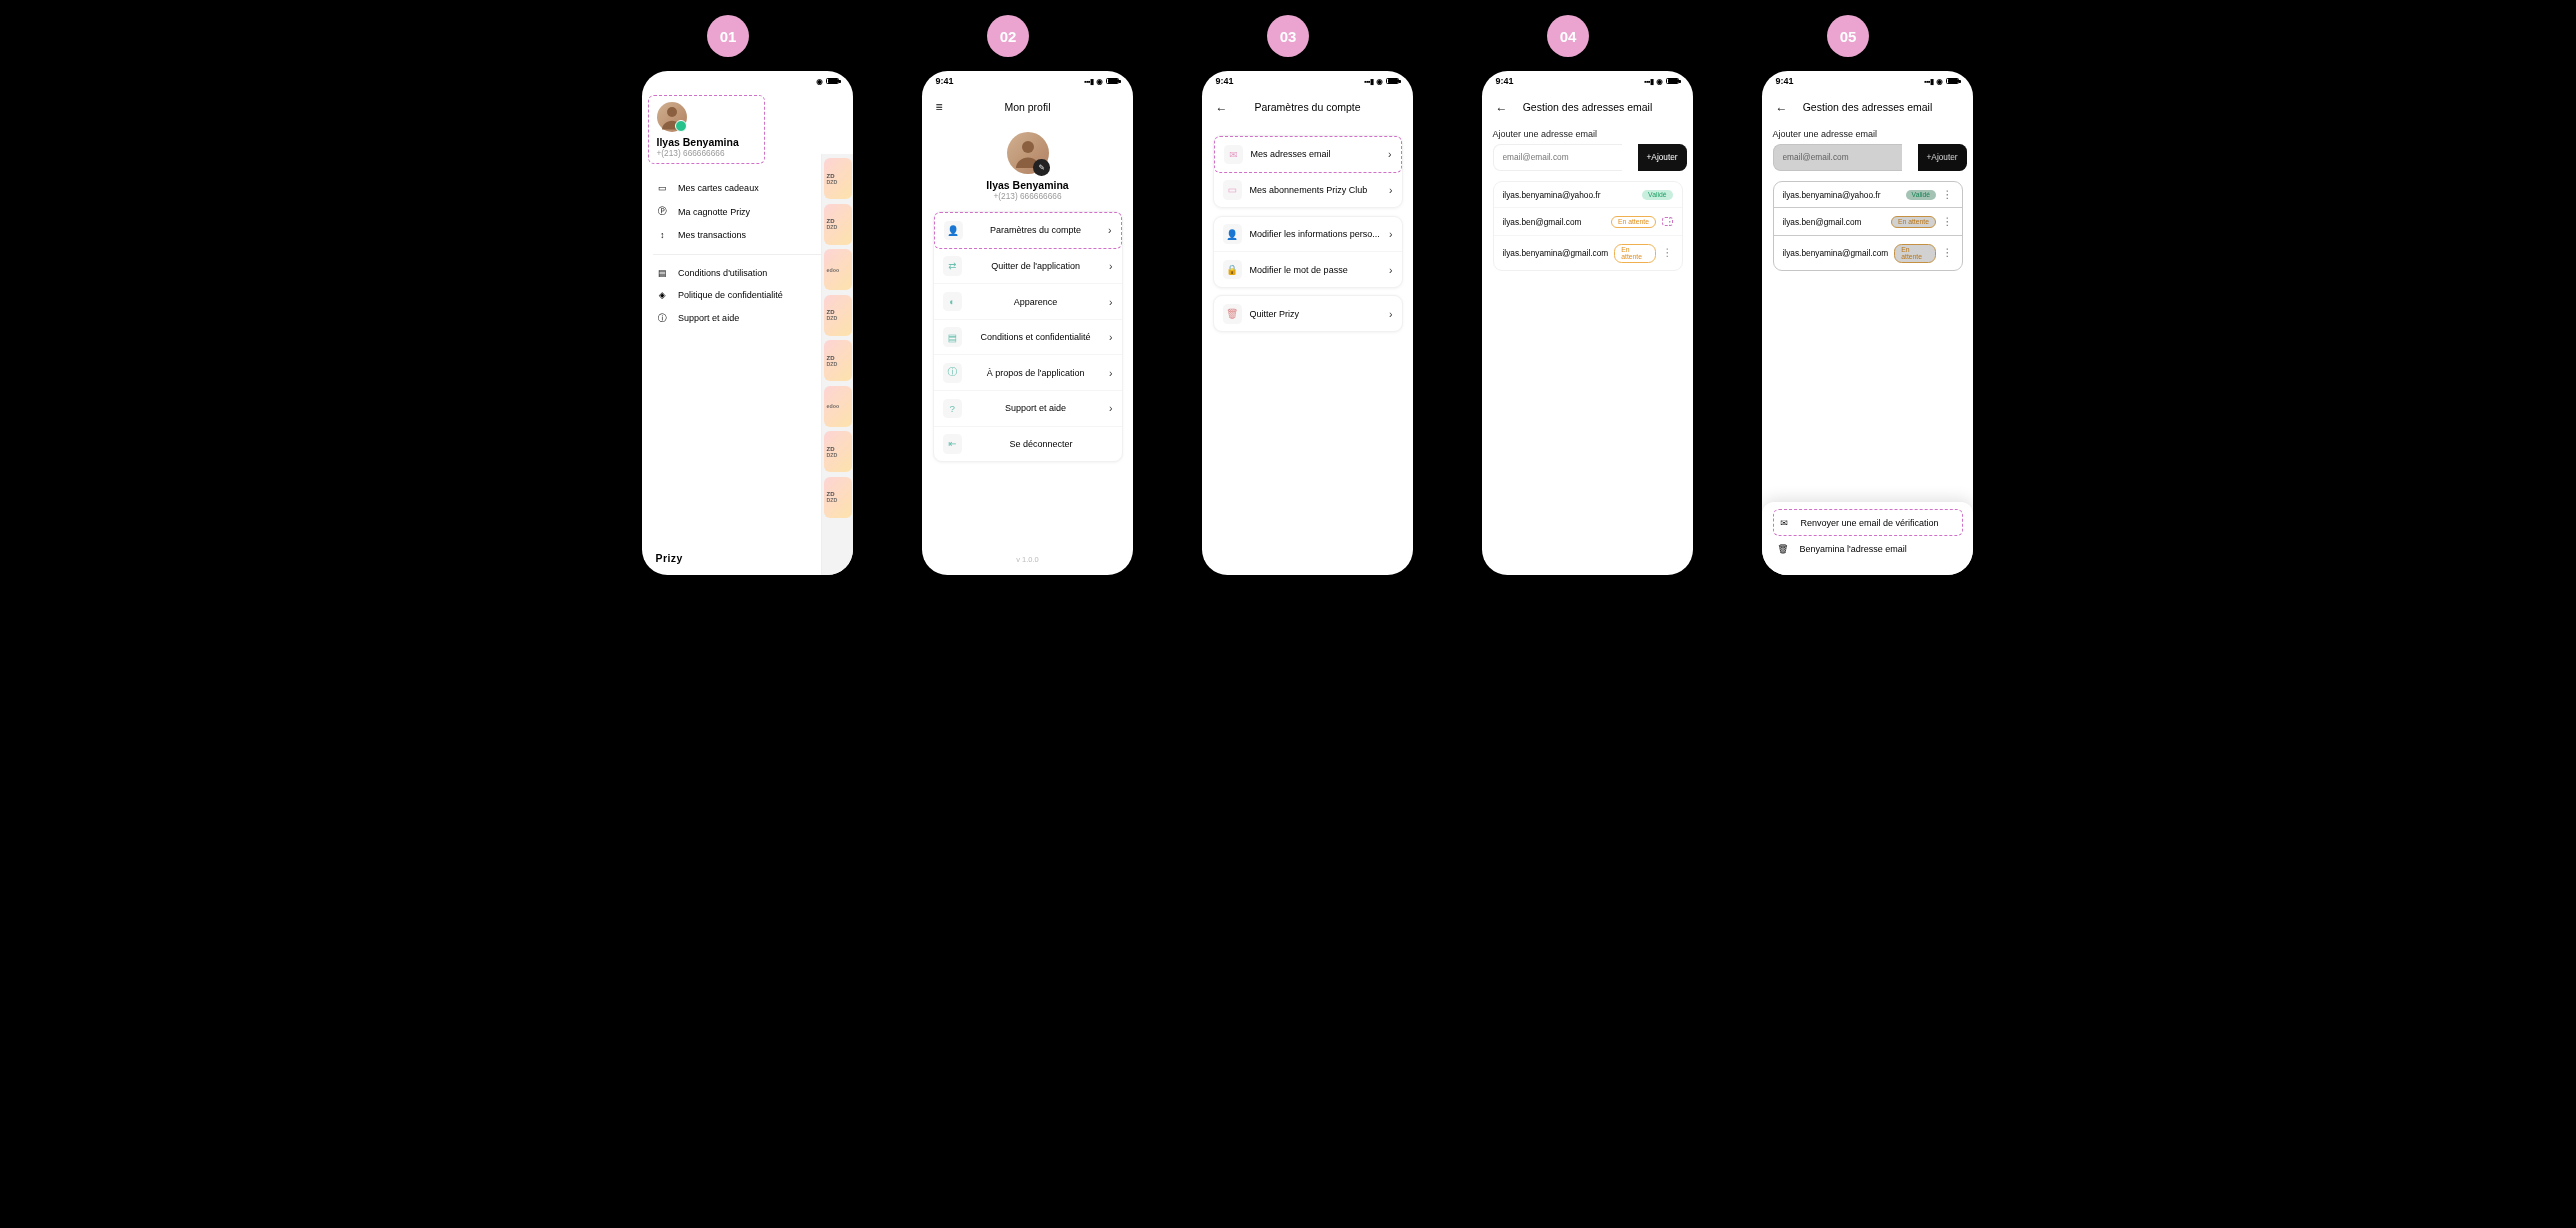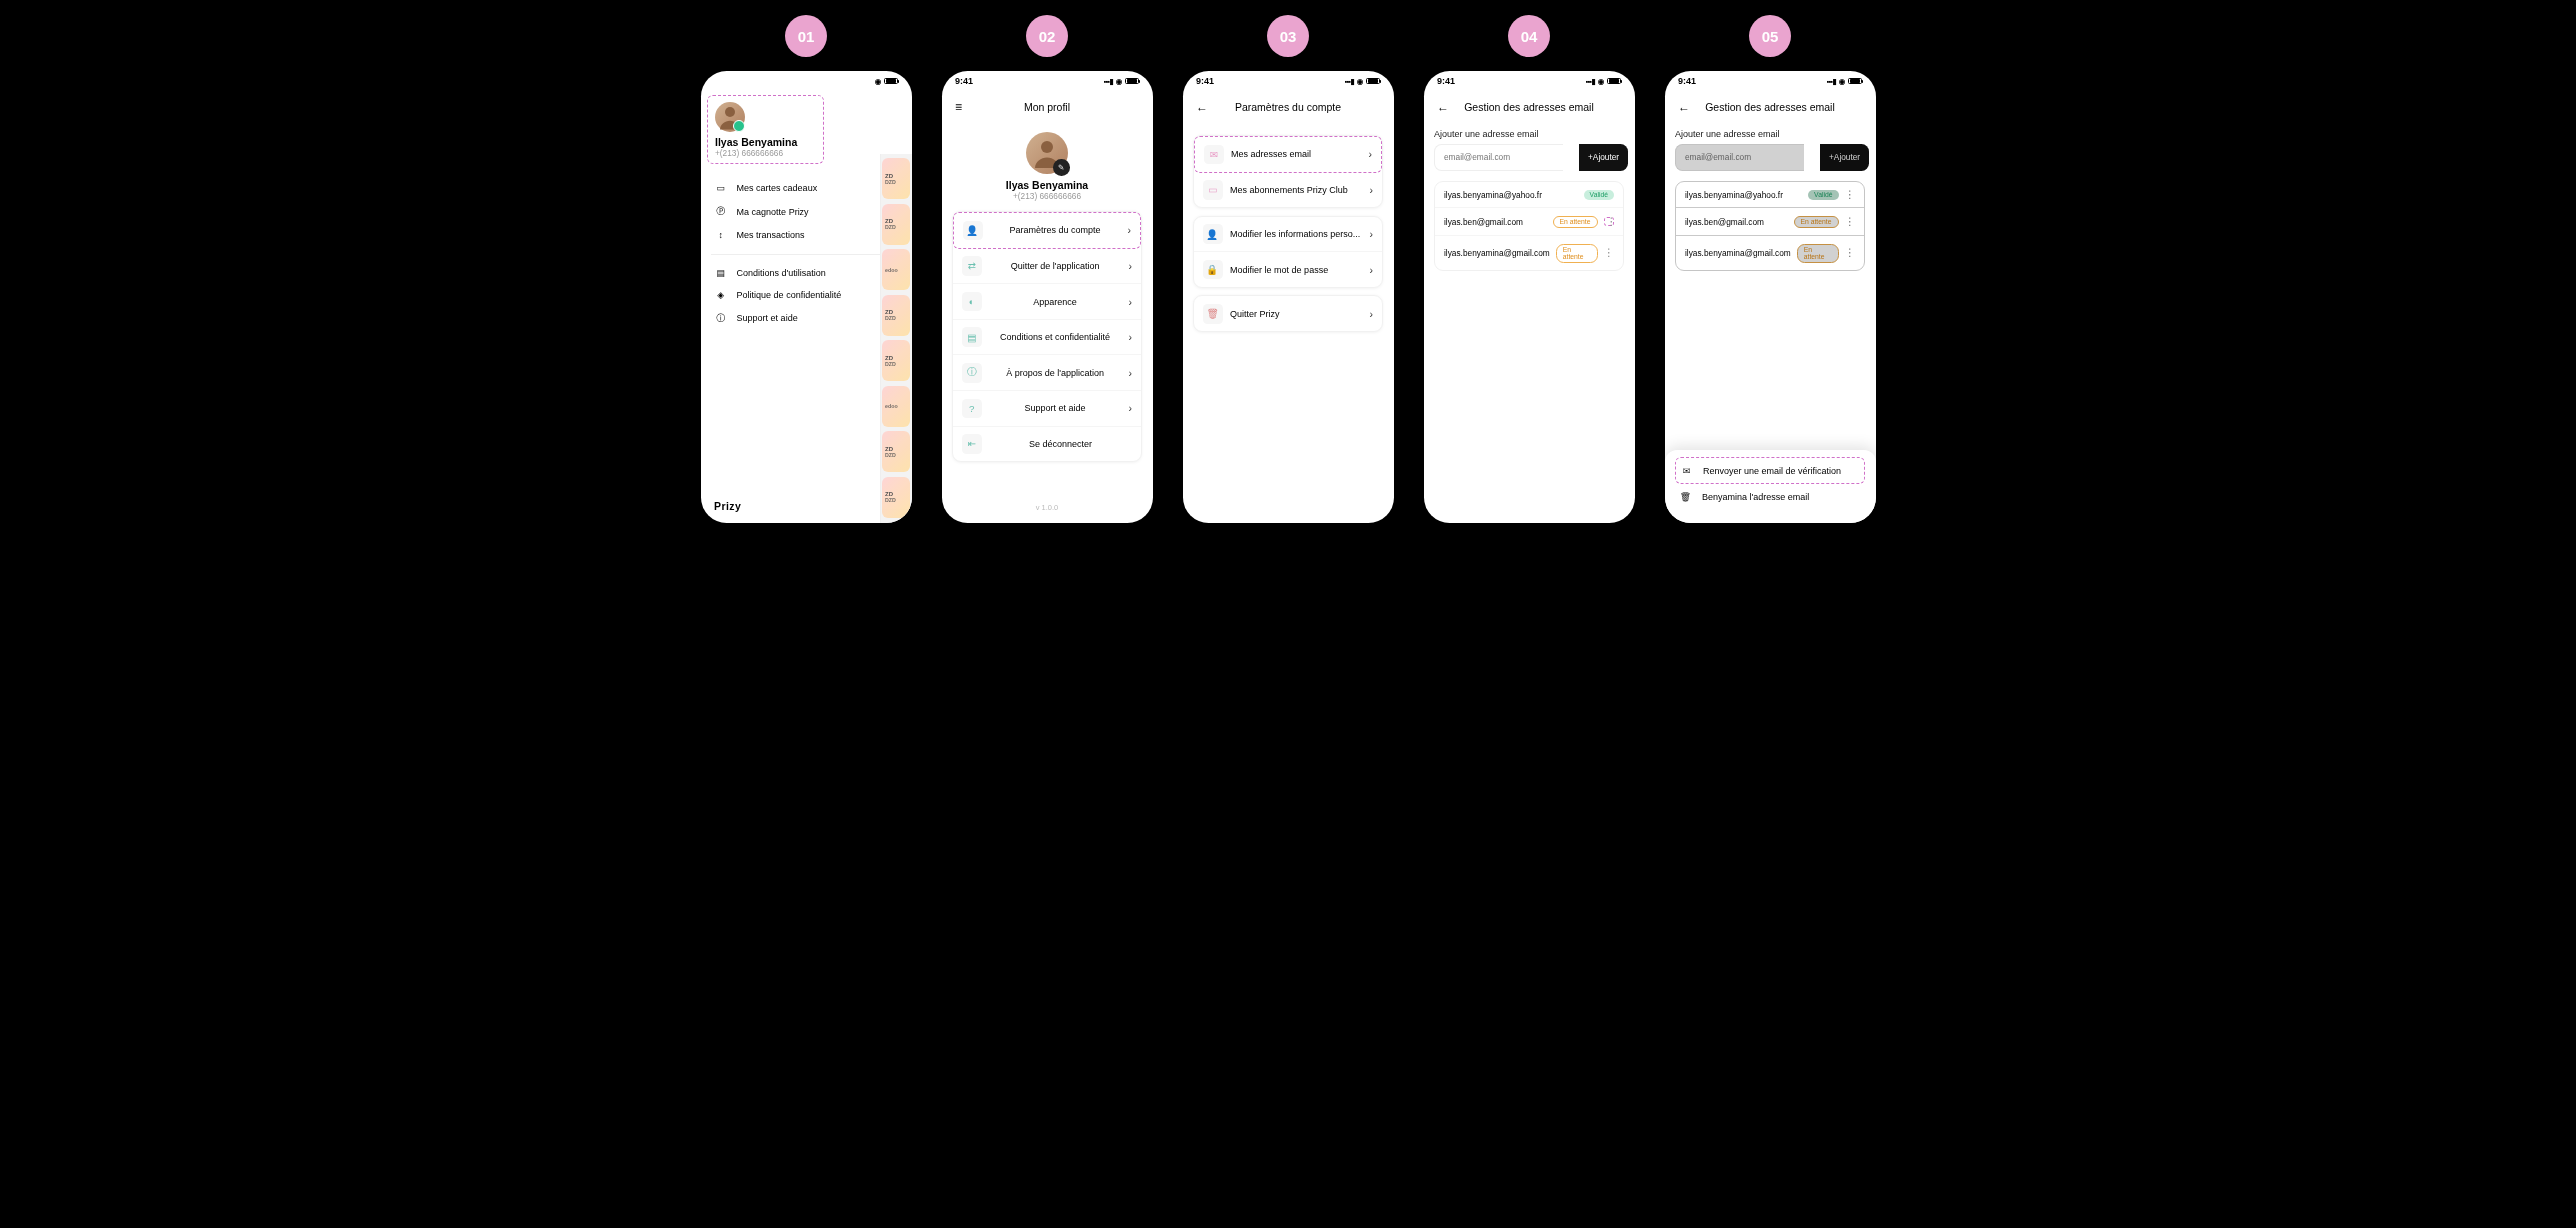--- a/index.html
+++ b/index.html
@@ -1,19 +1,19 @@
 <!DOCTYPE html>
 <html style="font-size:12px"><head>
 <meta charset="utf-8">
 <style>
   * { margin:0; padding:0; box-sizing:border-box; font-family: -apple-system, BlinkMacSystemFont, 'Segoe UI', sans-serif; }
   body { background:#000; padding:15px 7.5px; display:flex; justify-content:center; align-items:flex-start; gap:30px; }
   .step-wrap { display:flex; flex-direction:column; align-items:center; }
   .step-badge { width:42px; height:42px; border-radius:50%; background:#EAA4CF; color:#fff; display:flex; align-items:center; justify-content:center; font-weight:600; font-size:15px; margin-bottom:13.6px; }
-  .phone { width:211px; height:452px; background:#fff; border-radius:25.6px; overflow:hidden; position:relative; display:flex; flex-direction:column; }
+  .phone { width:211px; height:504px; background:#fff; border-radius:25.6px; overflow:hidden; position:relative; display:flex; flex-direction:column;margin-left:39px; }
   .phone.dimmed > .status-bar, .phone.dimmed > .header, .phone.dimmed > .content { filter:brightness(0.82); }
   .status-bar { height:21px; display:flex; justify-content:space-between; align-items:center; padding:0 13.6px; font-size:9px; font-weight:600; }
   .status-icons { display:flex; gap:3px; align-items:center; }
   .sig, .wifi, .batt { display:inline-block; }
   .sig::before { content:"▪▪▪▮"; letter-spacing:-0.8px; font-size:7.5px; }
   .wifi::before { content:"◉"; font-size:7.5px; }
   .batt { width:13.6px; height:6.8px; border:0.8px solid #000; border-radius:1.5px; position:relative; }
   .batt::after { content:""; position:absolute; right:-2.3px; top:1.5px; width:1.5px; height:3px; background:#000; border-radius:0 0.8px 0.8px 0; }
   .batt::before { content:""; position:absolute; inset:0.8px; background:#000; border-radius:0.8px; }
   .header { display:flex; align-items:center; justify-content:center; height:30px; position:relative; font-size:10.5px; font-weight:500; }

